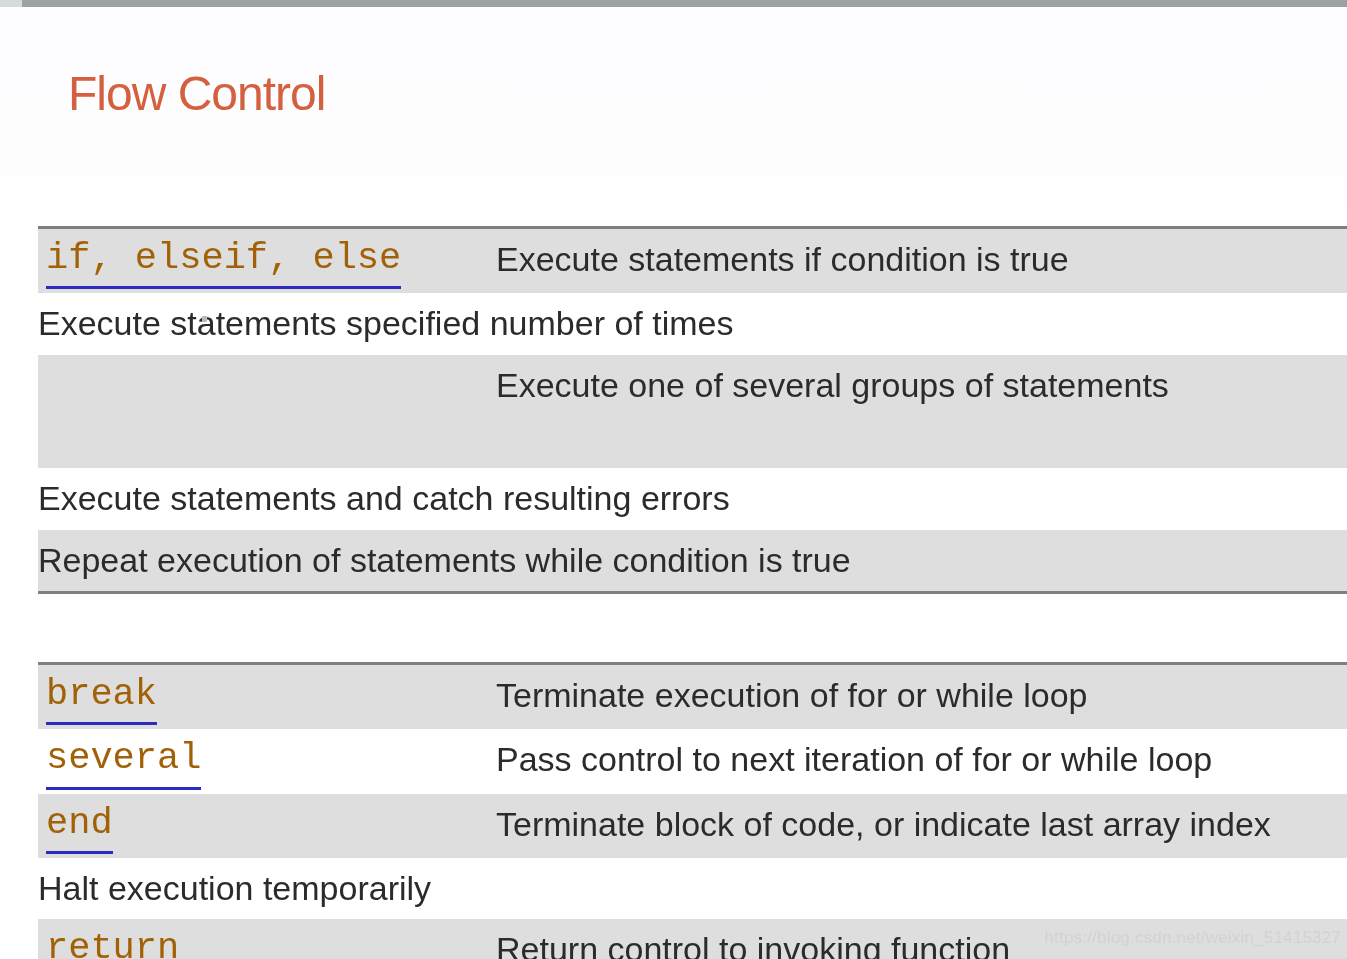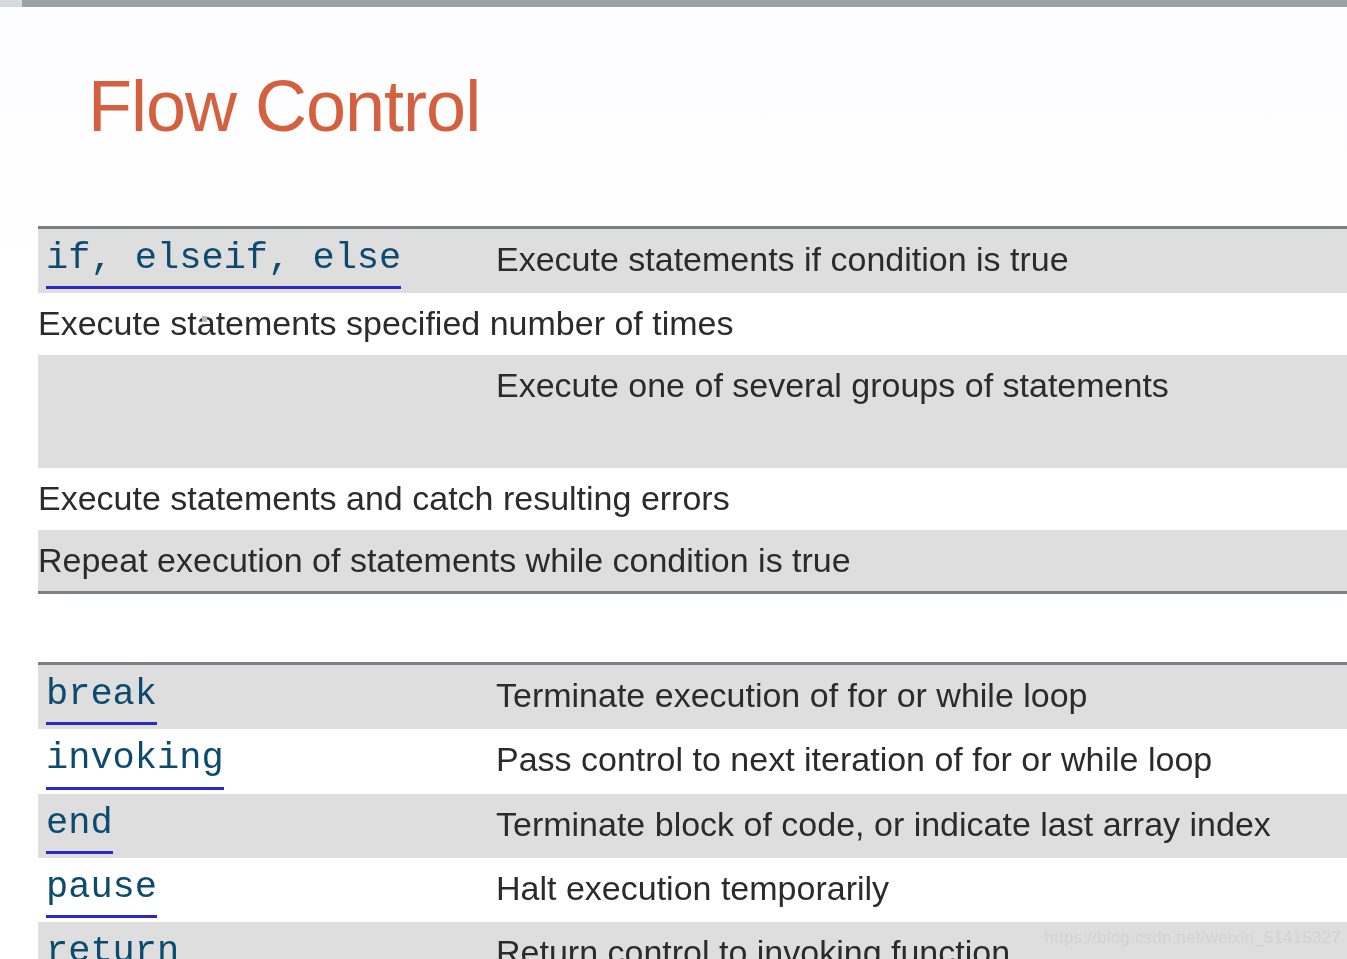--- a/index.html
+++ b/index.html
@@ -40,24 +40,24 @@
     top: 7px;
     left: 0;
     width: 1347px;
     height: 952px;
     background: linear-gradient(180deg, #fdfdff 0%, #ffffff 40%, #ffffff 100%);
   }
 
   
   .page-title {
     position: absolute;
-    left: 88px;
+    left: 68px;
     top: 62px;
     font-family: "Liberation Sans", sans-serif;
-    font-size: 72px;
+    font-size: 48px;
     font-weight: 400;
     letter-spacing: -1px;
     color: #d4603f;
     white-space: nowrap;
     line-height: 1.05;
   }
 
   
   .table-block {
     position: absolute;
@@ -88,21 +88,21 @@
     box-sizing: border-box;
     padding: 4px 0 4px 0;
     white-space: nowrap;
     overflow: hidden;
   }
 
   .kw-link {
     font-family: "Liberation Mono", "DejaVu Sans Mono", monospace;
     font-size: 37px;
     line-height: 1.44;
-    color: #0c4a6e;
+    color: #a16207;
     text-decoration: none;
     white-space: pre;
     display: block;
   }
   .kw-link .kw-line {
     display: inline-block;
     border-bottom: 3px solid #2b2bc0;
     padding-bottom: 1px;
     white-space: pre;
   }
@@ -188,38 +188,35 @@
       <div class="trow shaded">
         <div class="cell-keyword">
           <a class="kw-link" href="#"><span class="kw-line">break</span><br></a>
         </div>
         <div class="cell-desc">
           <span class="desc-text">Terminate execution of for or while loop</span>
         </div>
       </div>
       <div class="trow">
         <div class="cell-keyword">
-          <a class="kw-link" href="#"><span class="kw-line">invoking</span><br></a>
+          <a class="kw-link" href="#"><span class="kw-line">several</span><br></a>
         </div>
         <div class="cell-desc">
           <span class="desc-text">Pass control to next iteration of for or while loop</span>
         </div>
       </div>
       <div class="trow shaded">
         <div class="cell-keyword">
           <a class="kw-link" href="#"><span class="kw-line">end</span><br></a>
         </div>
         <div class="cell-desc">
           <span class="desc-text">Terminate block of code, or indicate last array index</span>
         </div>
       </div>
       <div class="trow">
-        <div class="cell-keyword">
-          <a class="kw-link" href="#"><span class="kw-line">pause</span><br></a>
-        </div>
         <div class="cell-desc">
           <span class="desc-text">Halt execution temporarily</span>
         </div>
       </div>
       <div class="trow shaded">
         <div class="cell-keyword">
           <a class="kw-link" href="#"><span class="kw-line">return</span><br></a>
         </div>
         <div class="cell-desc">
           <span class="desc-text">Return control to invoking function</span>

